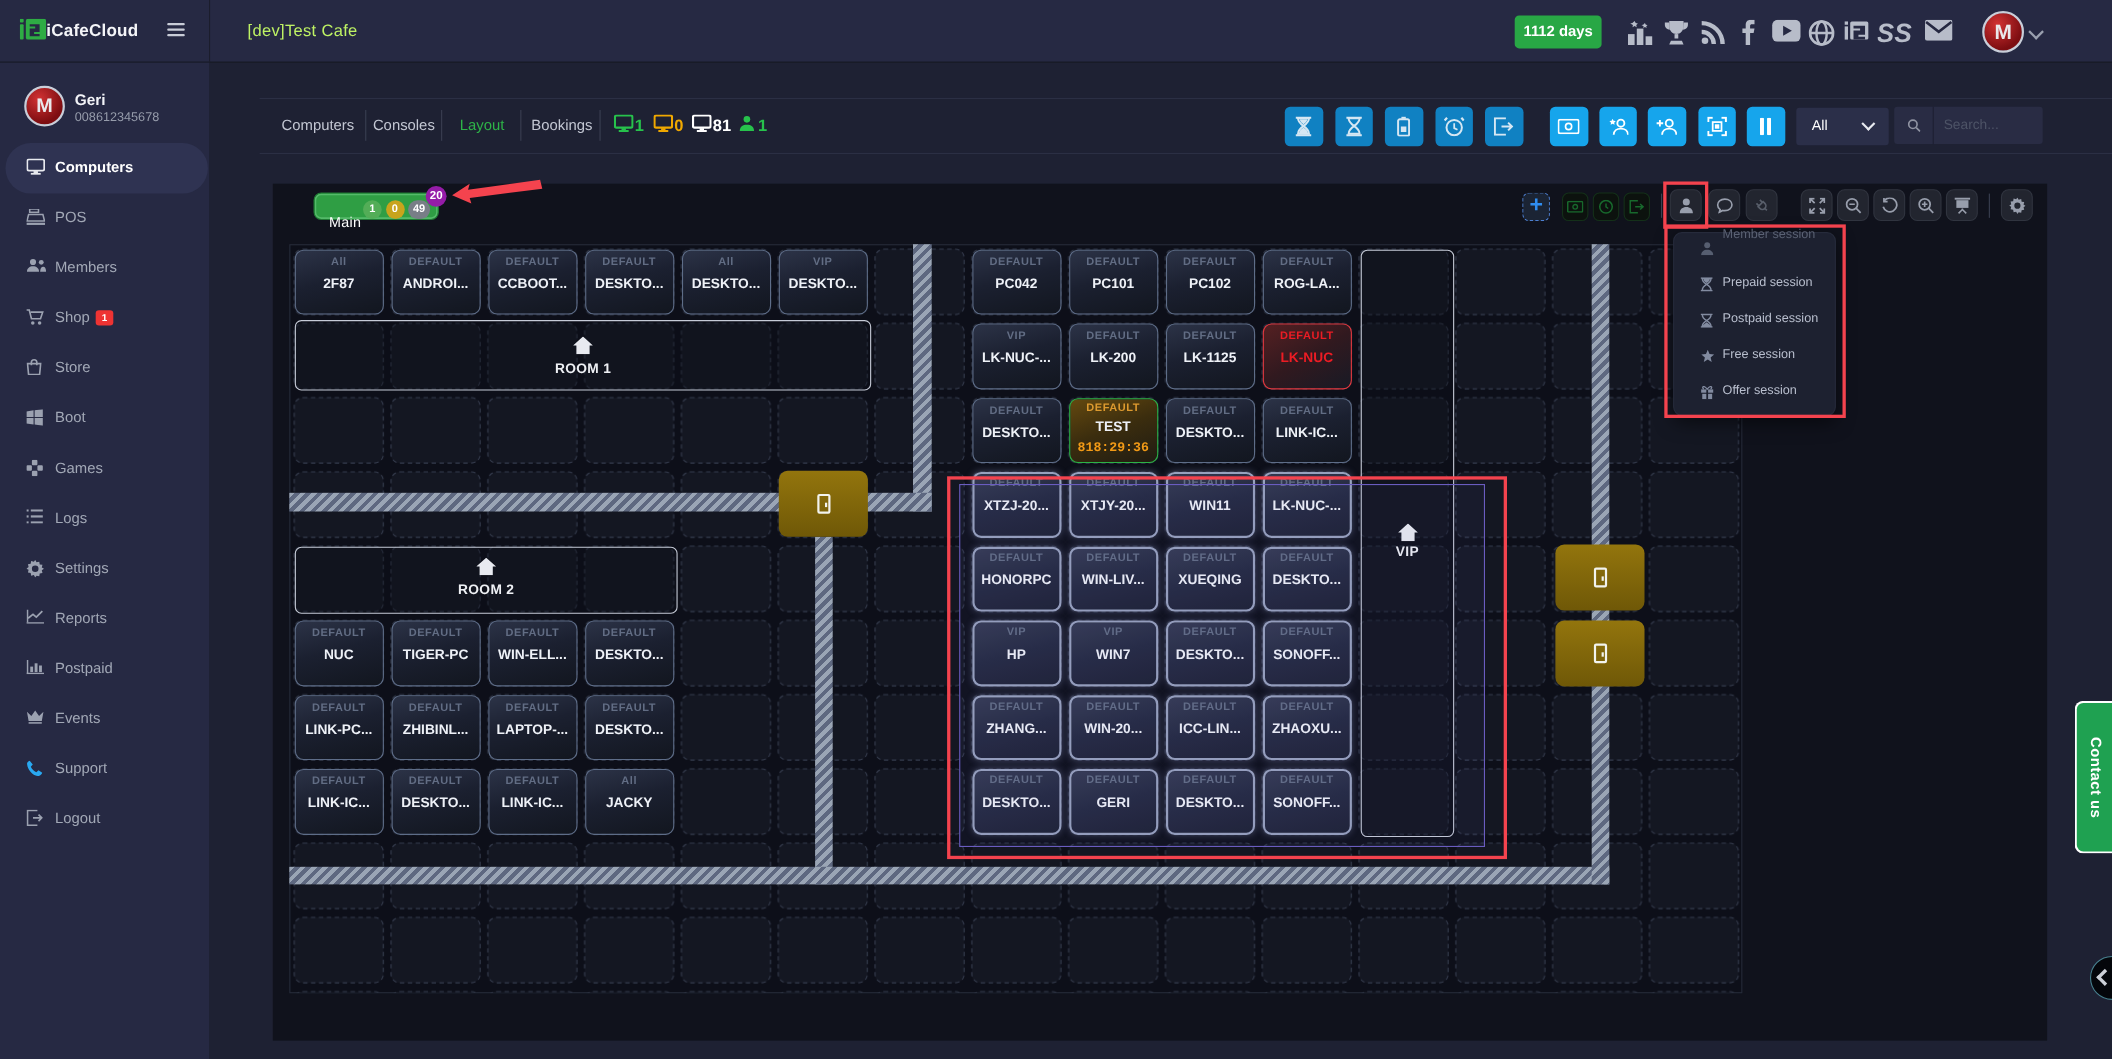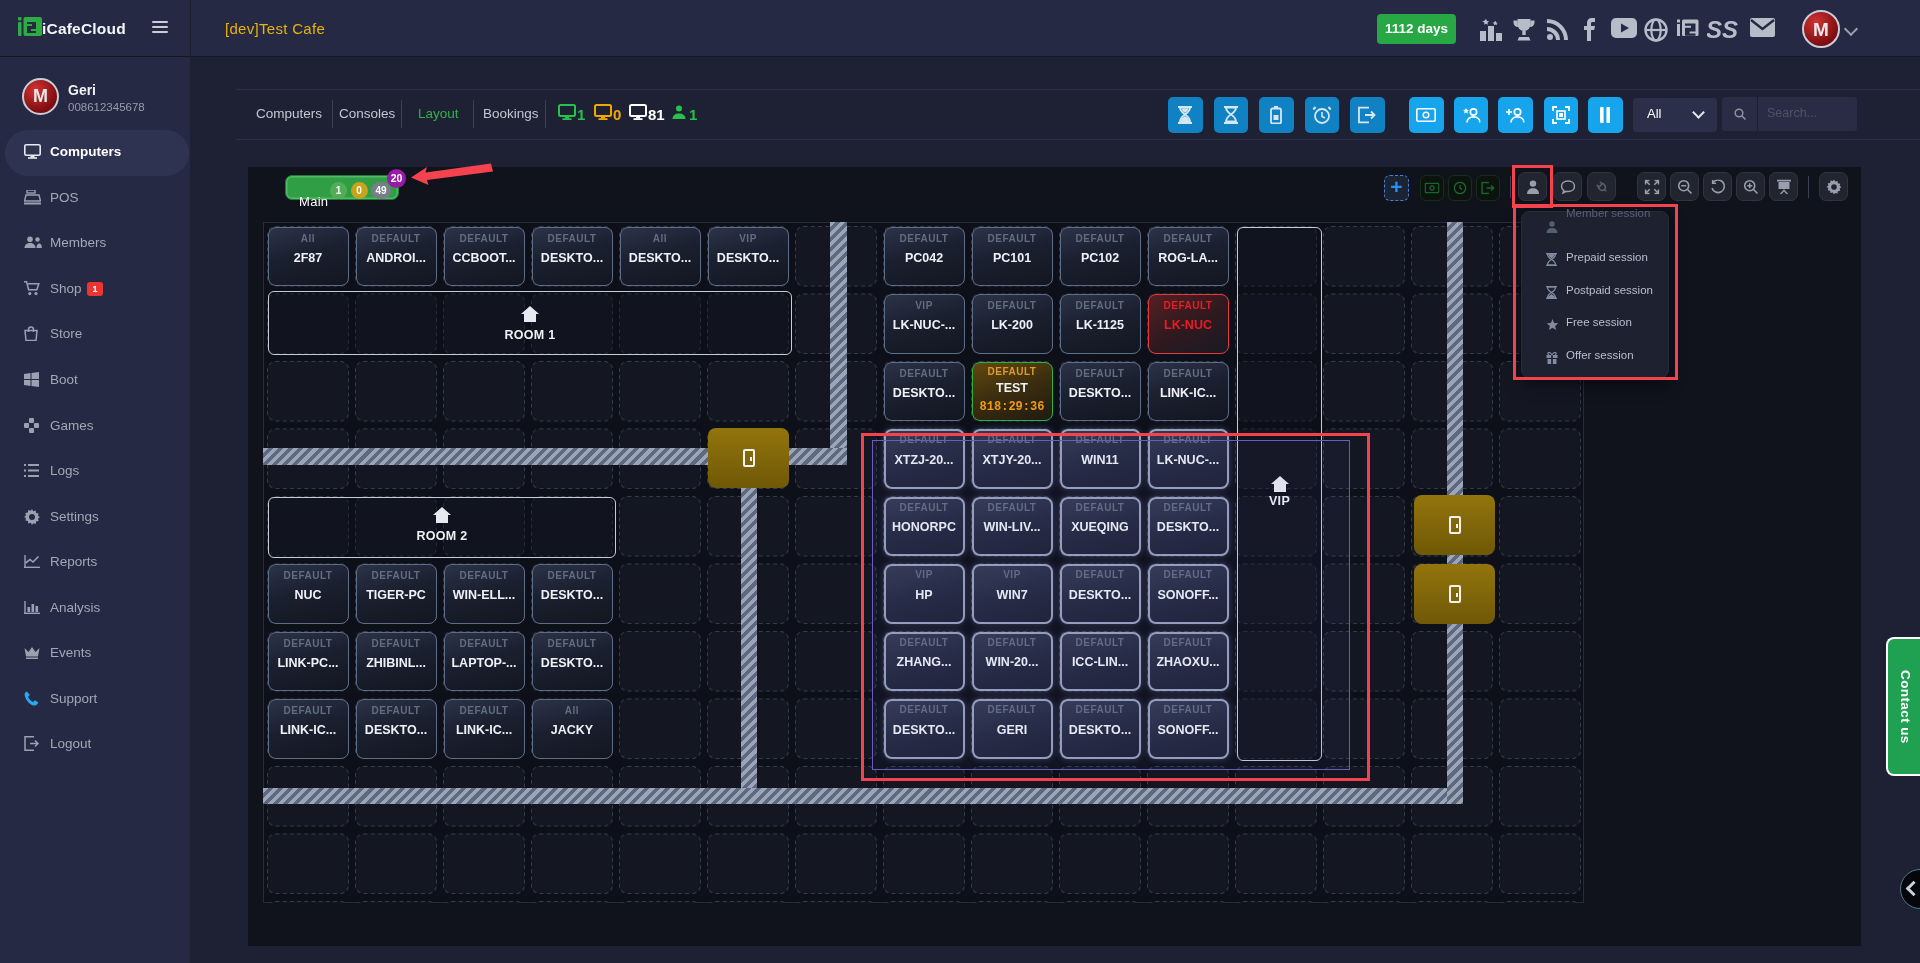--- a/index.html
+++ b/index.html
@@ -2,21 +2,21 @@
 <html><head><meta charset="utf-8"><title>iCafeCloud</title><style>
 *{margin:0;padding:0;box-sizing:border-box}
 html,body{width:1920px;height:963px;overflow:hidden;background:#1e2133;font-family:"Liberation Sans",sans-serif}
 #app{position:relative;width:1920px;height:963px;background:#1e2133;overflow:hidden}
 
 #header{position:absolute;left:0;top:0;width:1920px;height:57px;background:#262943;border-bottom:1px solid #15171f}
 #hdiv{position:absolute;left:190px;top:0;width:1px;height:57px;background:#1b1d2c}
 .logo-txt{position:absolute;left:42px;top:20px;font-size:15.5px;font-weight:bold;color:#f4f5f8;letter-spacing:.2px}
 #burger{position:absolute;left:152px;top:21px;width:16px;height:14px}
 #burger div{height:2.4px;background:#c9cdd8;border-radius:1px;margin-bottom:2.6px}
-#title{position:absolute;left:225px;top:20px;font-size:15px;color:#eab308;letter-spacing:.3px}
+#title{position:absolute;left:225px;top:20px;font-size:15px;color:#bef264;letter-spacing:.3px}
 #daysbtn{position:absolute;left:1377px;top:14px;width:79px;height:30px;background:#28a745;border-radius:4px;color:#fff;font-size:13.5px;font-weight:bold;text-align:center;line-height:30px}
 .hic{position:absolute;top:18px;width:24px;height:23px;color:#b7bcc9}
 #havatar{position:absolute;left:1802px;top:10px;width:38px;height:38px;border-radius:50%;background:radial-gradient(circle at 35% 30%,#d23333,#7d0d11 70%);border:2px solid #c9ced9;overflow:hidden}
 #havatar div,#savatar div{position:absolute;left:0;top:7px;width:100%;text-align:center;font-size:19px;font-weight:bold;color:#e9e9ec}
 #hchev{position:absolute;left:1846px;top:24px;width:10px;height:10px;border-right:2px solid #9aa0af;border-bottom:2px solid #9aa0af;transform:rotate(45deg)}
 
 #sidebar{position:absolute;left:0;top:57px;width:190px;height:906px;background:#262943}
 #savatar{position:absolute;left:22px;top:21px;width:37px;height:37px;border-radius:50%;background:radial-gradient(circle at 35% 30%,#d23333,#7d0d11 70%);border:2px solid #c9ced9}
 #sname{position:absolute;left:68px;top:25px;font-size:14px;font-weight:bold;color:#f2f3f7}
 #sphone{position:absolute;left:68px;top:44px;font-size:11.5px;color:#969cab}
@@ -228,21 +228,21 @@
           <path d="M1.5 8 L6 4.5 9 7 14.5 1.5" fill="none" stroke="#9ba1b0" stroke-width="1.6"></path>
         </svg></div>
       <div class="sitem" style="top:497px">Reports</div>
       <div class="sic" style="top:542.5px"><svg width="16" height="13" viewBox="0 0 16 13">
           <path d="M1 12 V0" stroke="#9ba1b0" stroke-width="1.4"></path>
           <path d="M0 12.3 h16" stroke="#9ba1b0" stroke-width="1.4"></path>
           <rect x="3.5" y="6" width="2.6" height="5" fill="#9ba1b0"></rect>
           <rect x="7.5" y="3" width="2.6" height="8" fill="#9ba1b0"></rect>
           <rect x="11.5" y="5" width="2.6" height="6" fill="#9ba1b0"></rect>
         </svg></div>
-      <div class="sitem" style="top:542.5px">Analysis</div>
+      <div class="sitem" style="top:542.5px">Postpaid</div>
       <div class="sic" style="top:588px"><svg width="16" height="13" viewBox="0 0 16 13">
           <path d="M0.5 2 L4.5 6 8 1 11.5 6 15.5 2 14 10.5 H2 z" fill="#9ba1b0"></path>
           <rect x="2" y="11.5" width="12" height="1.6" fill="#9ba1b0"></rect>
         </svg></div>
       <div class="sitem" style="top:588px">Events</div>
       <div class="sic" style="top:633.5px"><svg width="15" height="15" viewBox="0 0 15 15">
           <path d="M3 .5 C1.5 1 .5 2 .6 3.5 c.2 3 2 6.2 4.4 8.5 2.3 2.2 5 3 6.8 2.3 1.2-.5 2.2-1.5 2.6-2.7 L11 9.3 9 11 C7 10 5 8 4 6 l1.8-2z" fill="#29a8f0"></path>
         </svg></div>
       <div class="sitem" style="top:633.5px">Support</div>
       <div class="sic" style="top:679px"><svg width="15" height="15" viewBox="0 0 15 15">

